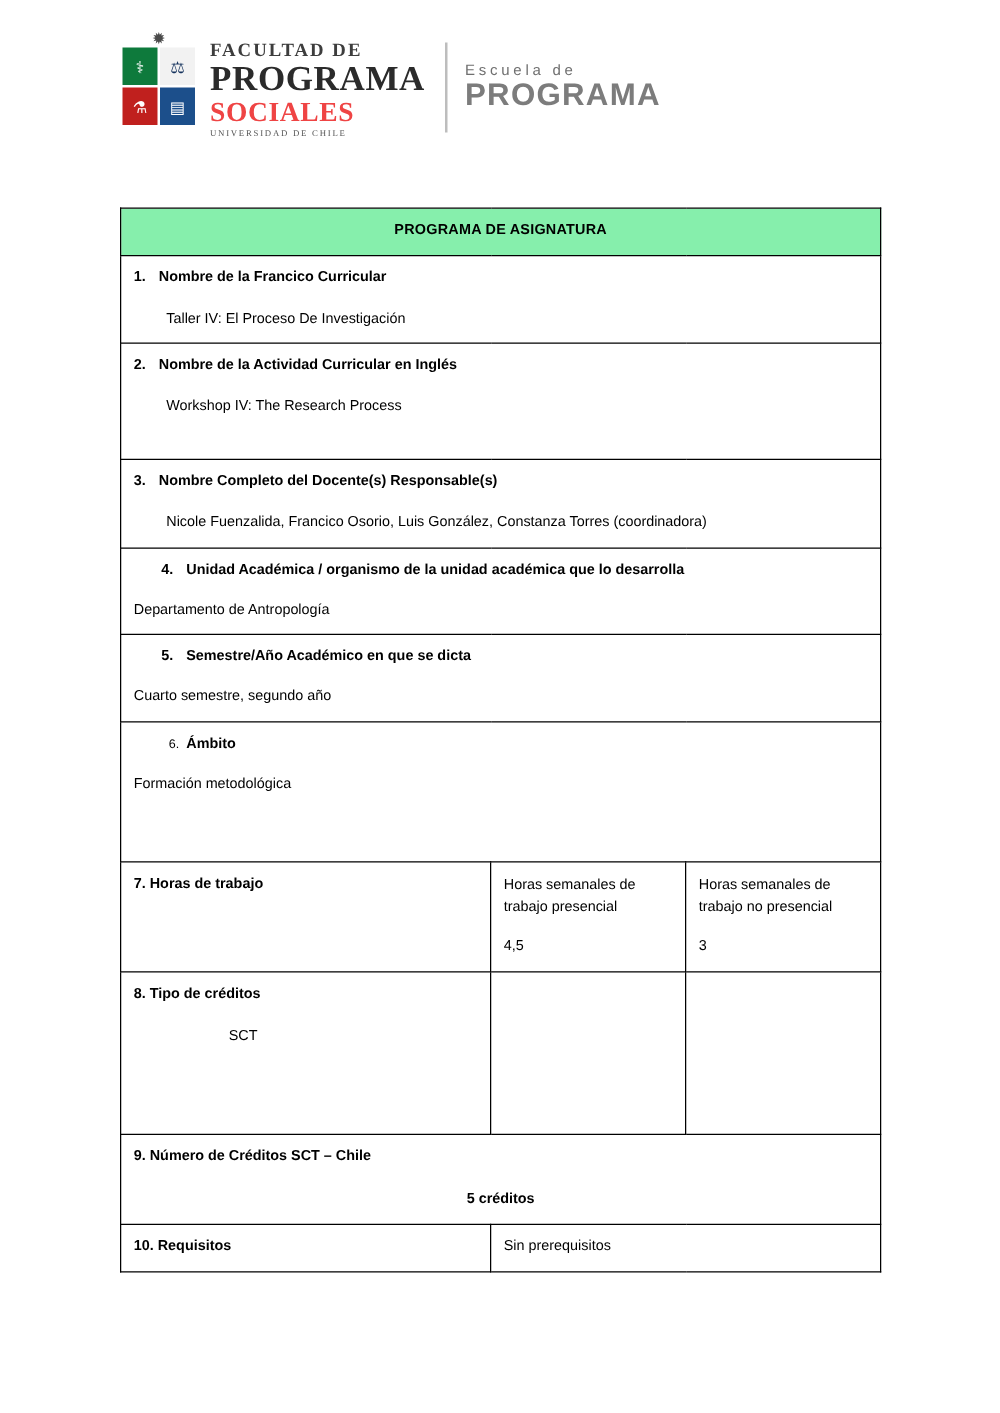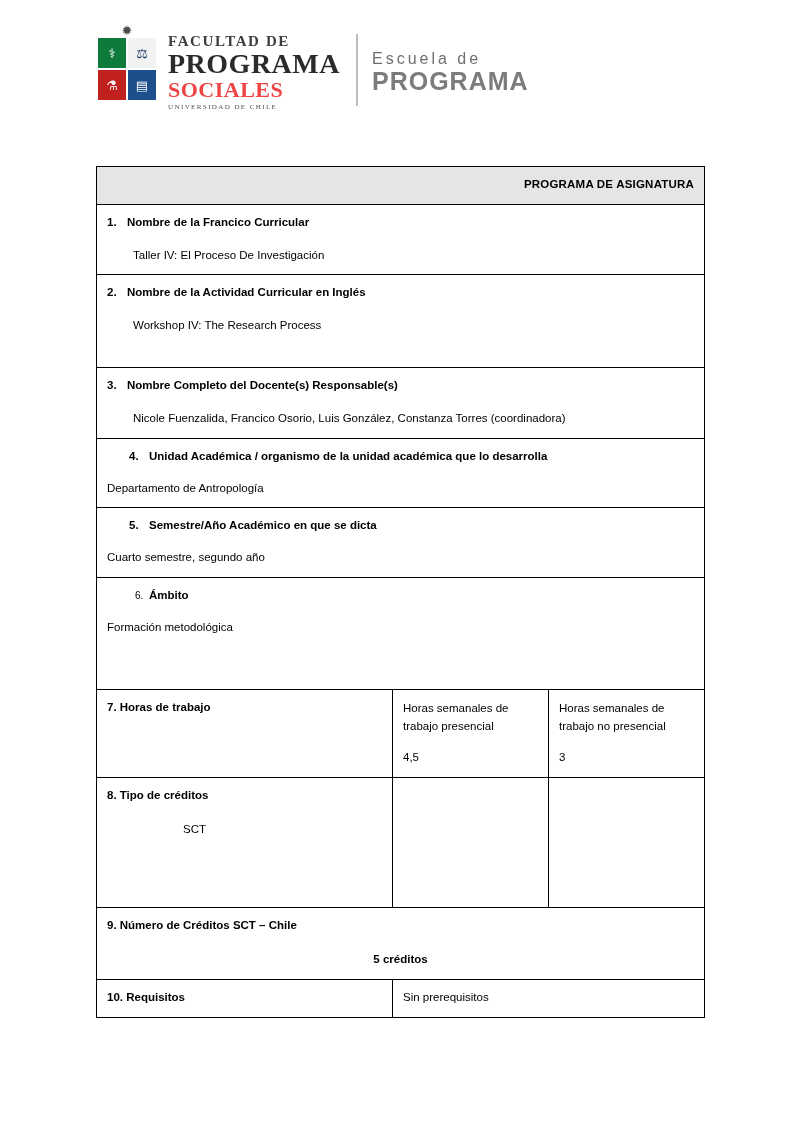--- a/index.html
+++ b/index.html
@@ -100,21 +100,21 @@
   .divider-vert {
     width: 2px;
     background: #bdbdbd;
     height: 72px;
     margin: 12px 14px 0 16px;
   }
   .escuela-block {
     margin-top: 28px;
   }
   .escuela-line1 {
-    font-size: 16px;
+    font-size: 12px;
     letter-spacing: 3px;
     color: #6f6f6f;
     line-height: 1.1;
   }
   .escuela-line2 {
     font-size: 25px;
     letter-spacing: 1px;
     color: #7c7c7c;
     font-weight: bold;
     line-height: 1.05;
@@ -130,22 +130,22 @@
     table-layout: fixed;
   }
   .doc-table td {
     border: 1px solid #000000;
     vertical-align: top;
     padding: 9px 10px 10px 10px;
     font-size: 11.5px;
     line-height: 1.55;
   }
   .banner {
-    background: #e5e5e5;
-    text-align: right;
+    background: #86efac;
+    text-align: center;
     font-weight: bold;
     font-size: 11.5px;
     letter-spacing: 0.2px;
     padding: 9px 6px;
     margin-top: 47px;
   }
   .num-row {
     display: flex;
   }
   .num {

